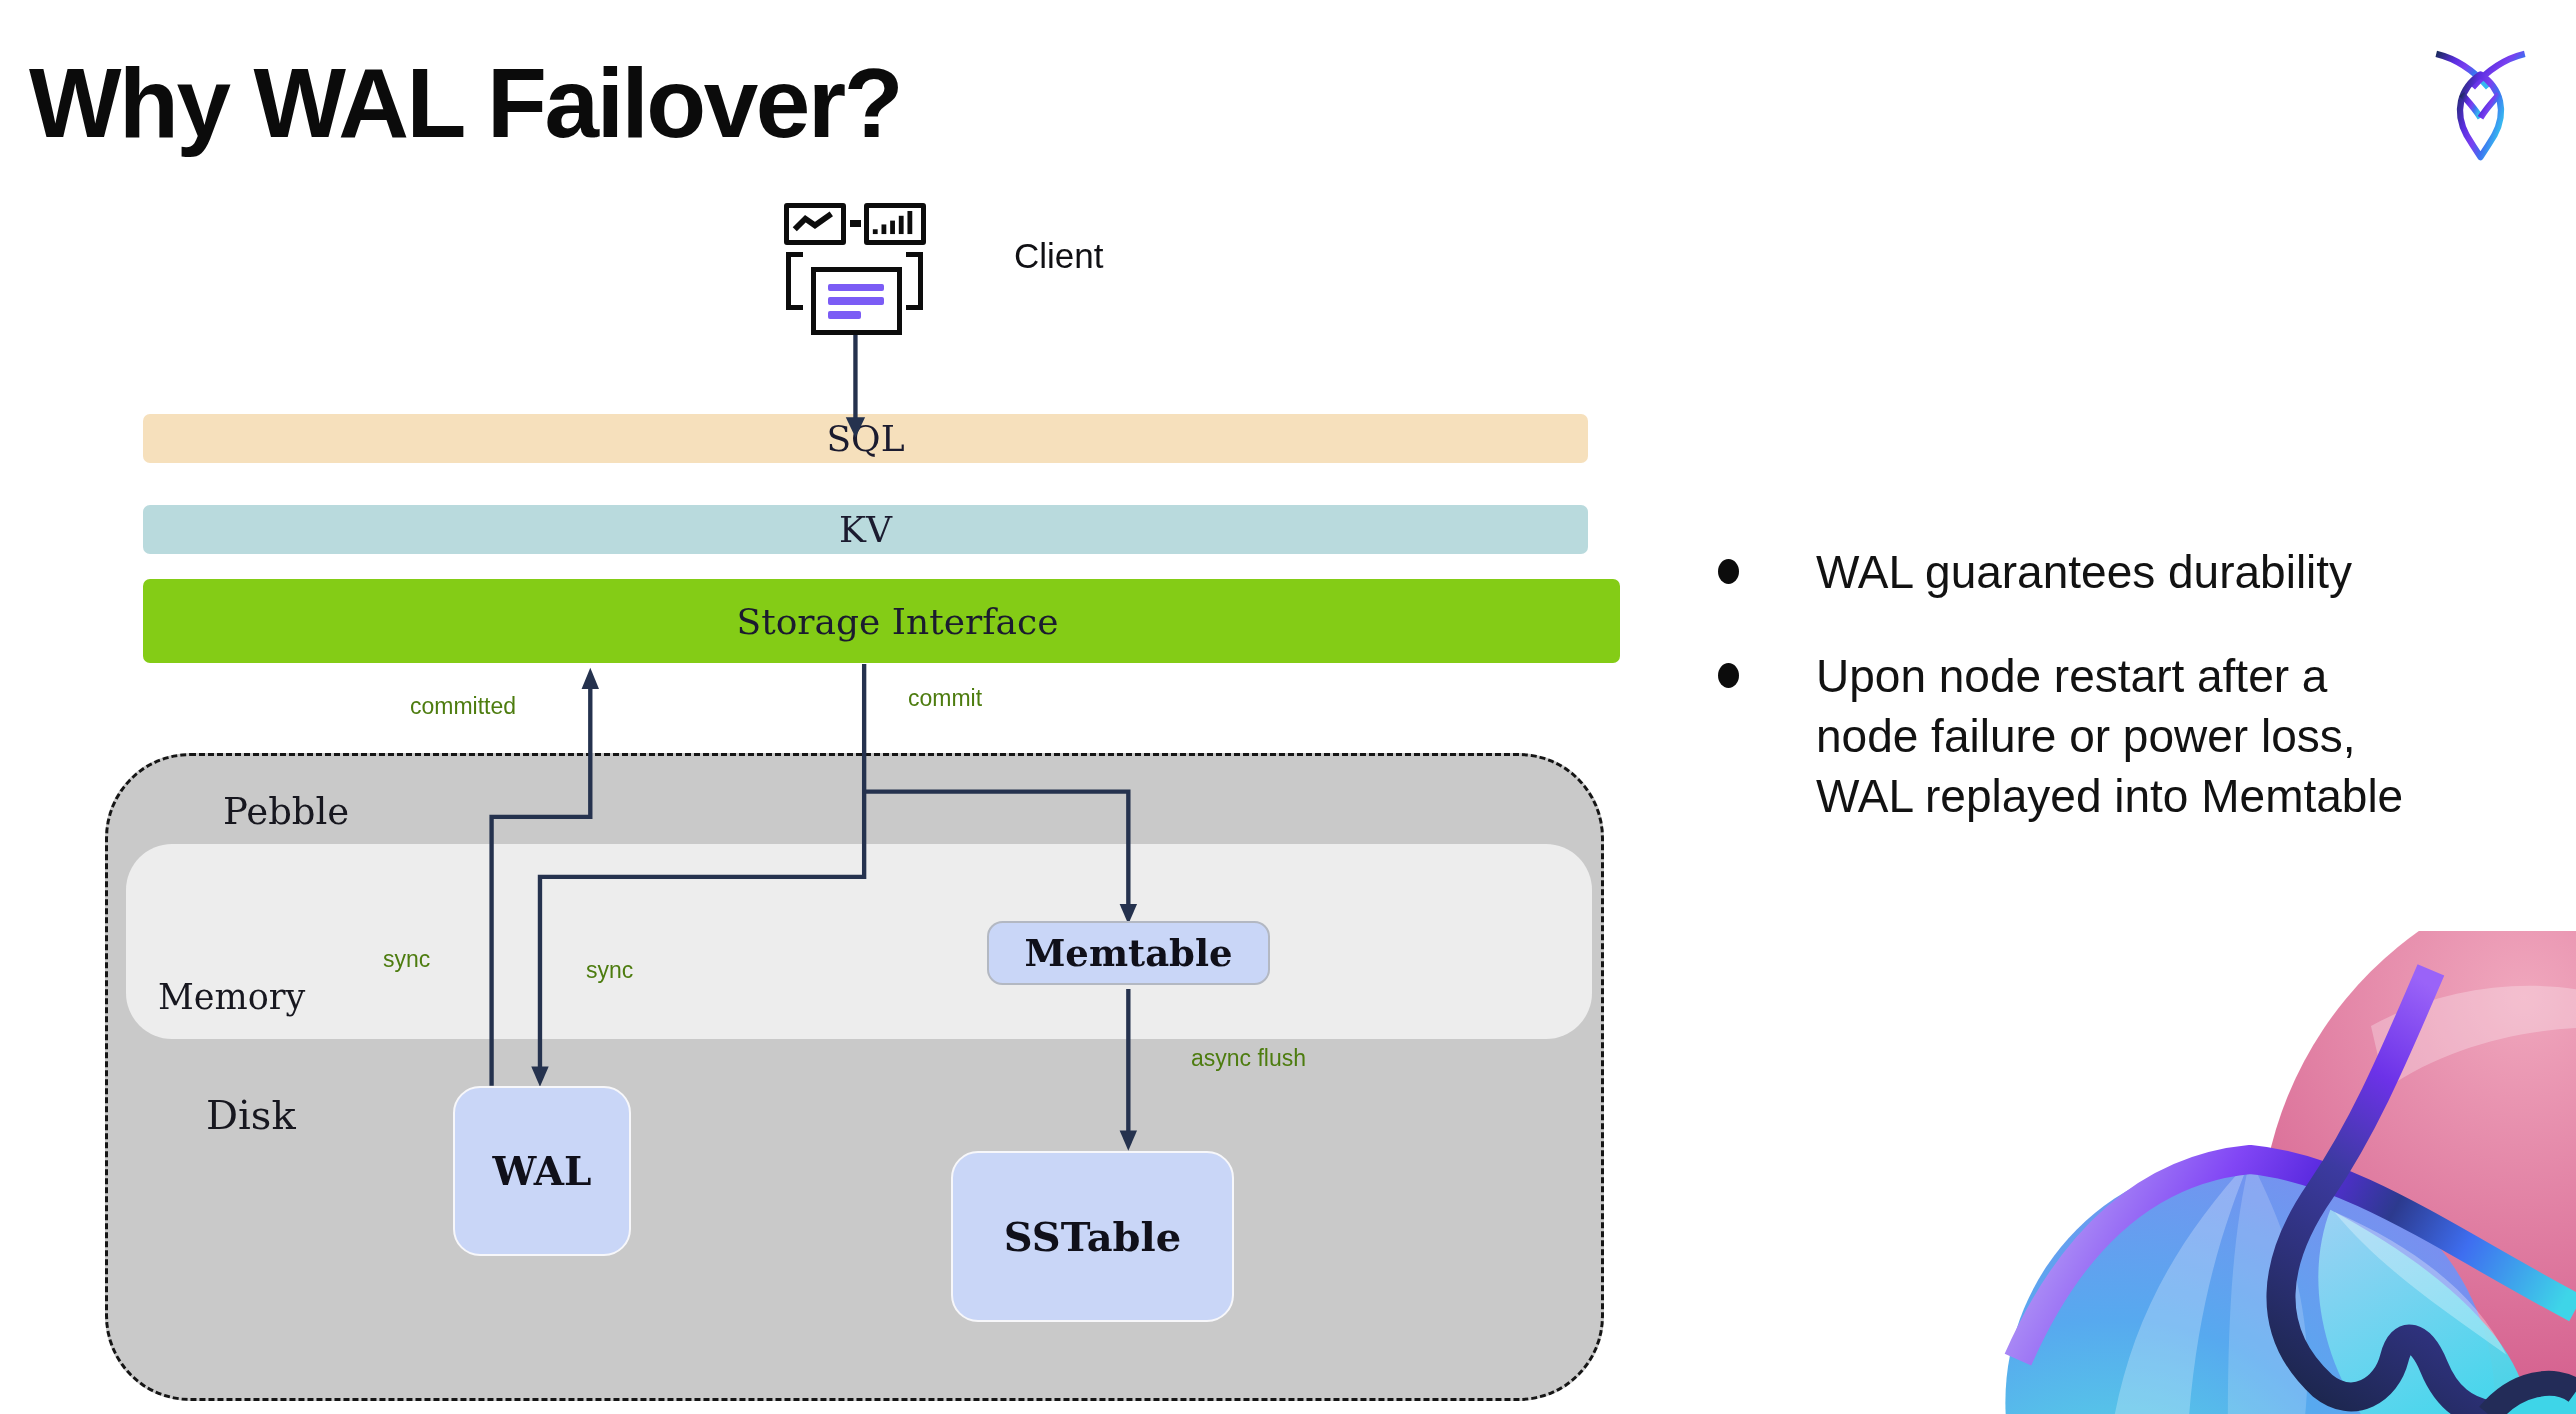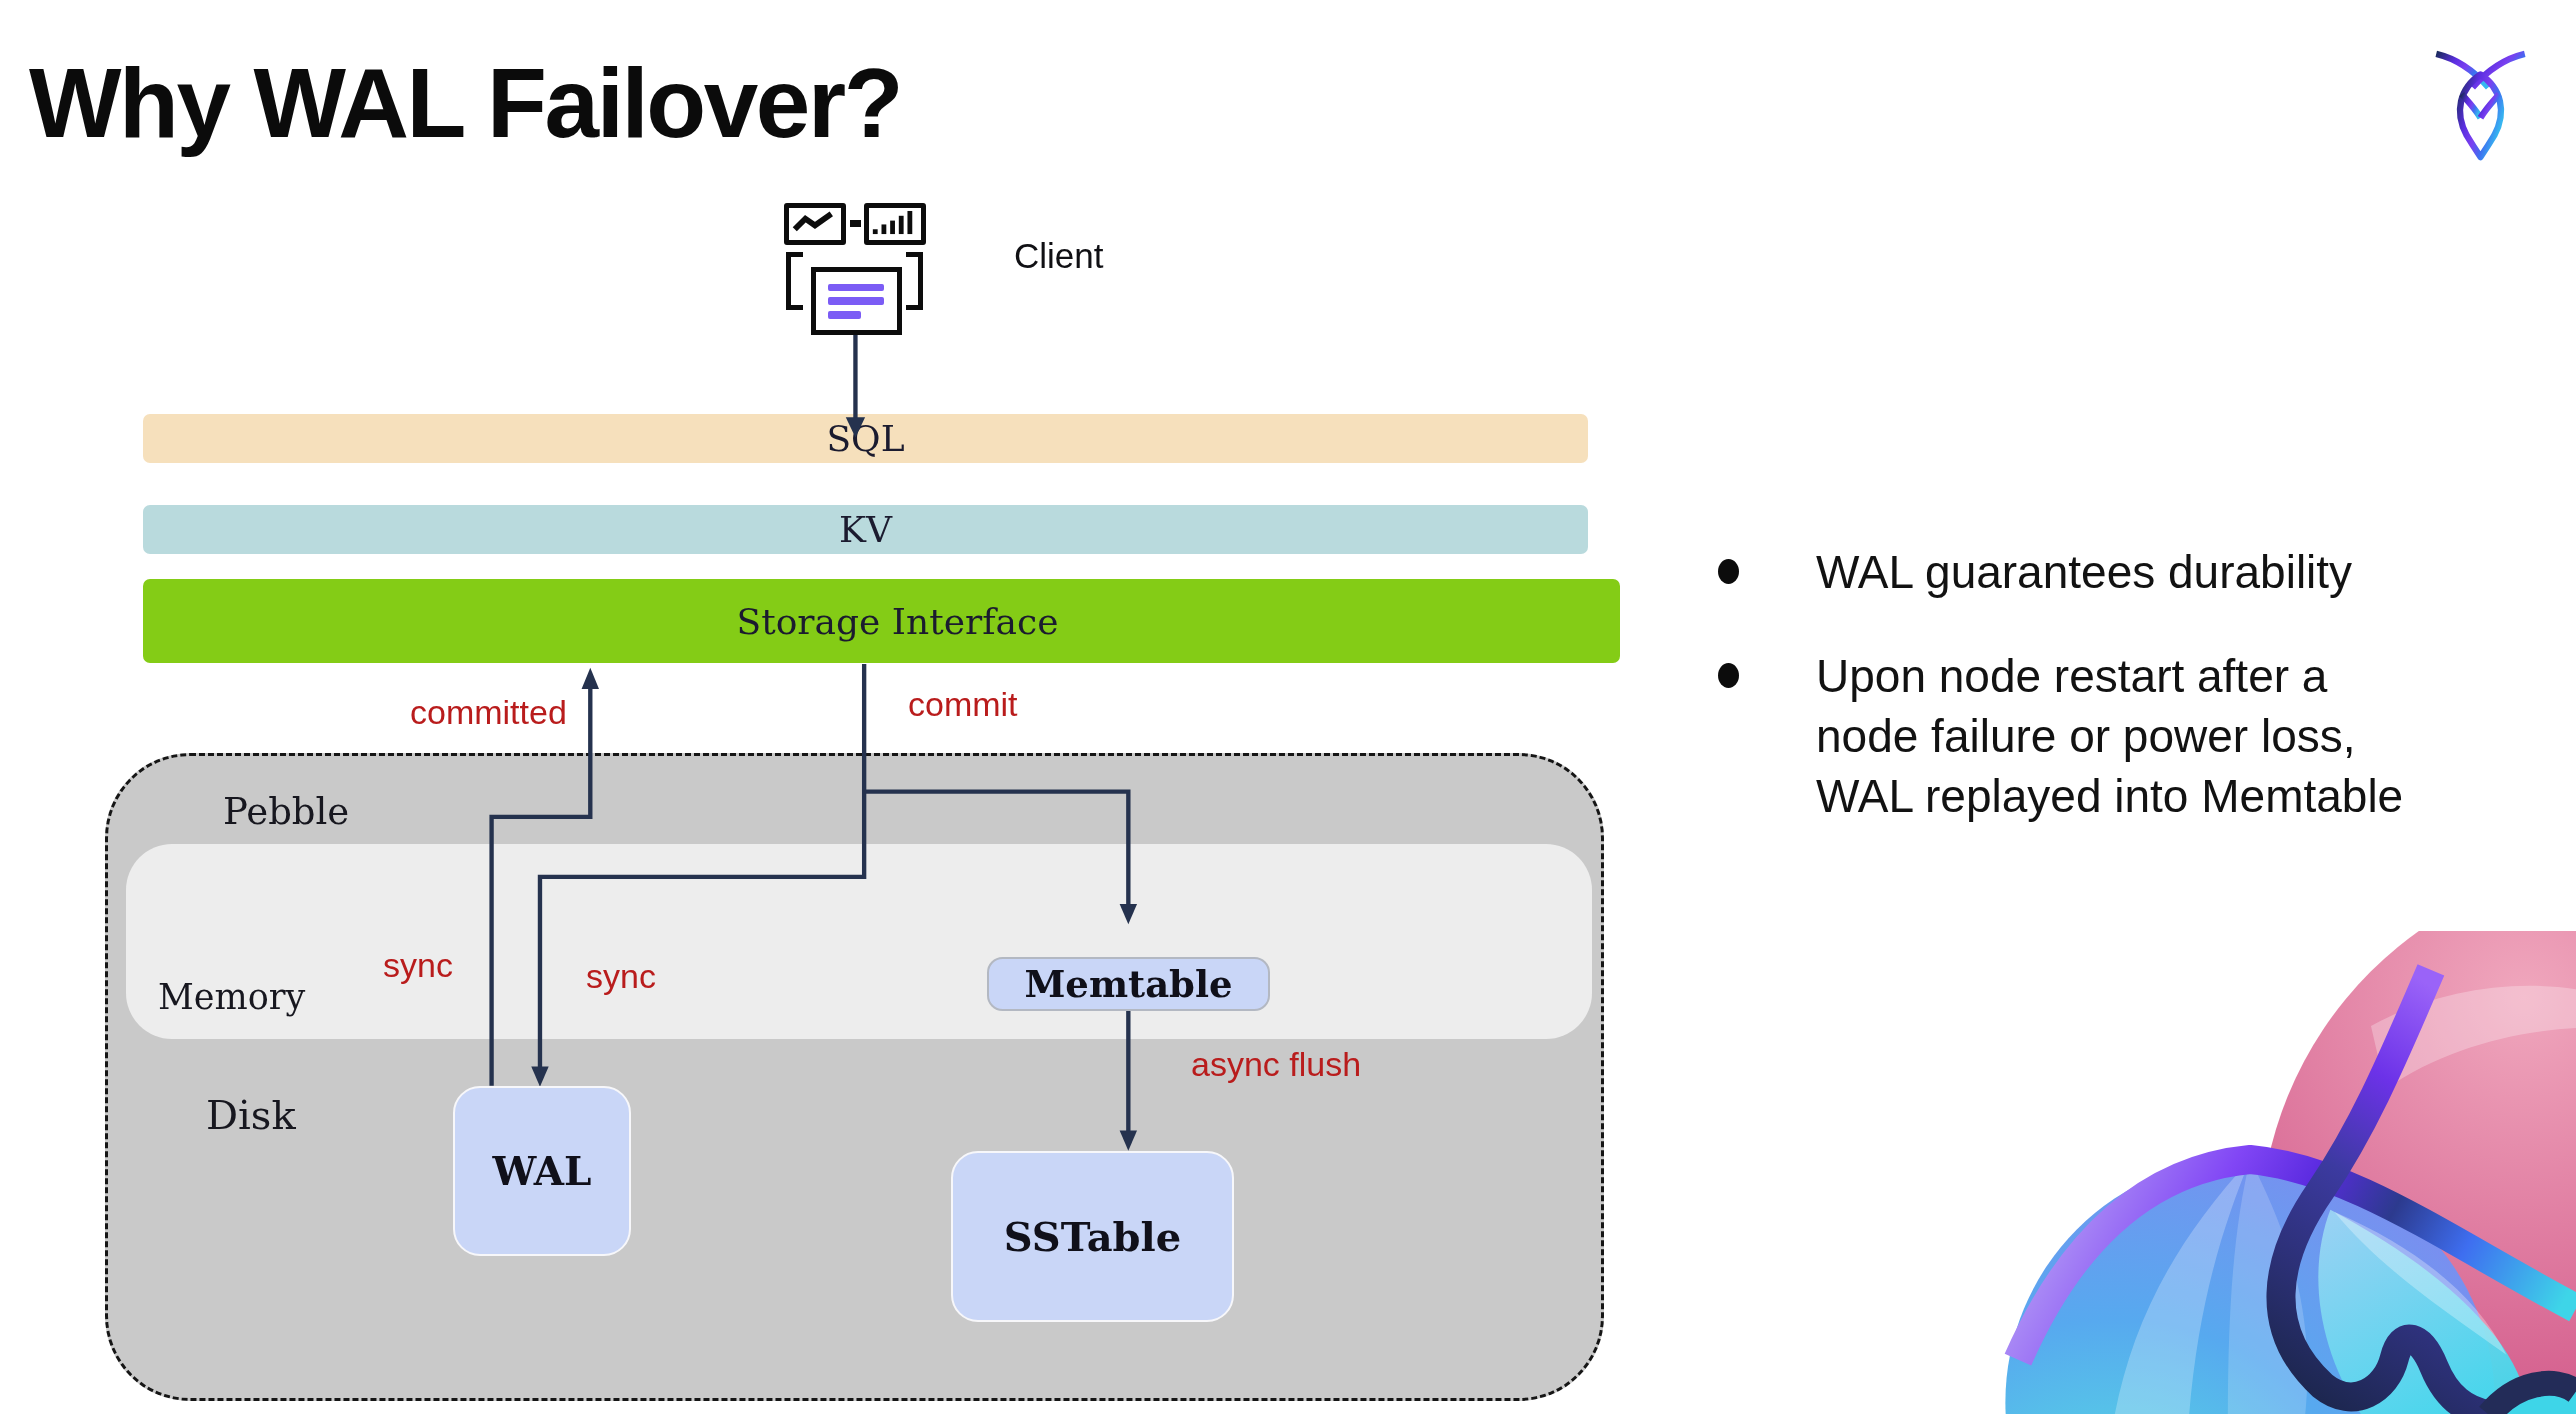--- a/index.html
+++ b/index.html
@@ -24,26 +24,26 @@
   .memband{position:absolute;left:126px;top:844px;width:1466px;height:195px;
            background:#ededed;border-radius:46px;}
   .zonelabel{position:absolute;font-family:"DejaVu Serif","Liberation Serif",serif;color:#17171f;}
   .lbl-pebble{left:223px;top:790px;font-size:37px;}
   .lbl-memory{left:158px;top:977px;font-size:35px;text-align:center;}
   .lbl-disk{left:206px;top:1092px;font-size:40px;}
 
   
   .node{position:absolute;background:#c9d6f7;display:flex;align-items:center;justify-content:center;
         font-family:"DejaVu Serif","Liberation Serif",serif;font-weight:bold;color:#10101a;box-sizing:border-box;}
-  .node.memtable{left:987px;top:921px;width:283px;height:54px;border:2.9px solid #b3b8c2;border-radius:15.5px;font-size:37px;margin-top:36px;}
+  .node.memtable{left:987px;top:921px;width:283px;height:64px;border:2.9px solid #b3b8c2;border-radius:15.5px;font-size:37px;}
   .node.wal{left:453px;top:1086px;width:178px;height:170px;border:2.9px solid #f7f7fa;border-radius:27px;font-size:39px;}
   .node.sstable{left:951px;top:1151px;width:283px;height:171px;border:2.9px solid #f7f7fa;border-radius:27px;font-size:40px;}
 
   
-  .edgelabel{position:absolute;font-size:34px;color:#b91c1c;}
+  .edgelabel{position:absolute;font-size:23px;color:#4d7c0f;}
   .lbl-committed{left:410px;top:693px;}
   .lbl-commit{left:908px;top:685px;}
   .lbl-sync1{left:383px;top:946px;}
   .lbl-sync2{left:586px;top:957px;}
   .lbl-flush{left:1191px;top:1045px;}
 
   
   .cibox{position:absolute;border:5.8px solid #0c0c0c;background:#fff;box-sizing:border-box;border-radius:2.9px;}
   .chart1{left:784px;top:203px;width:62px;height:42px;}
   .chart2{left:864px;top:203px;width:62px;height:42px;}

